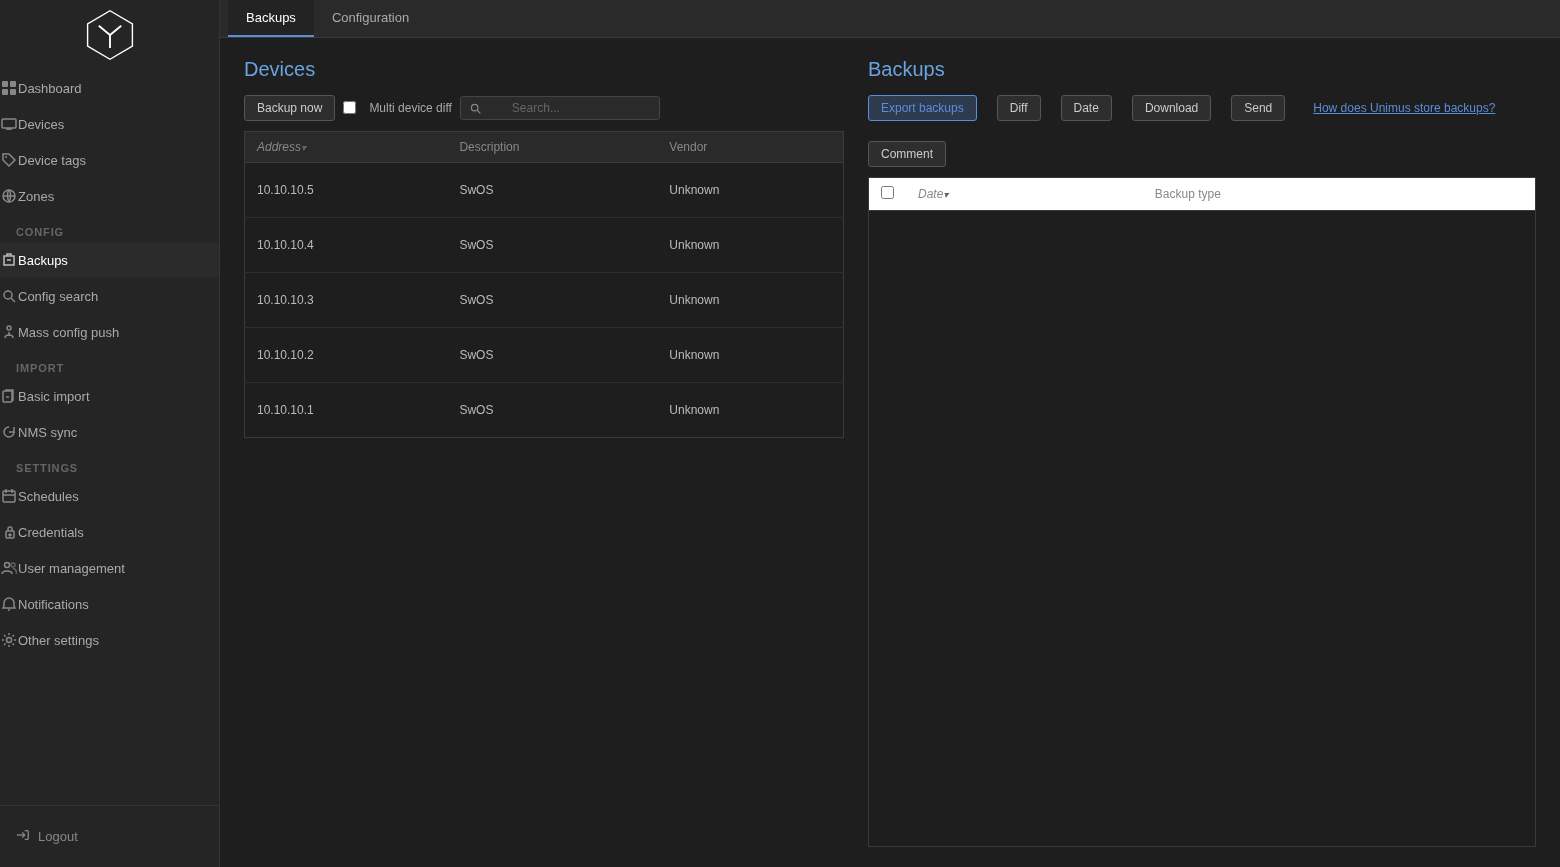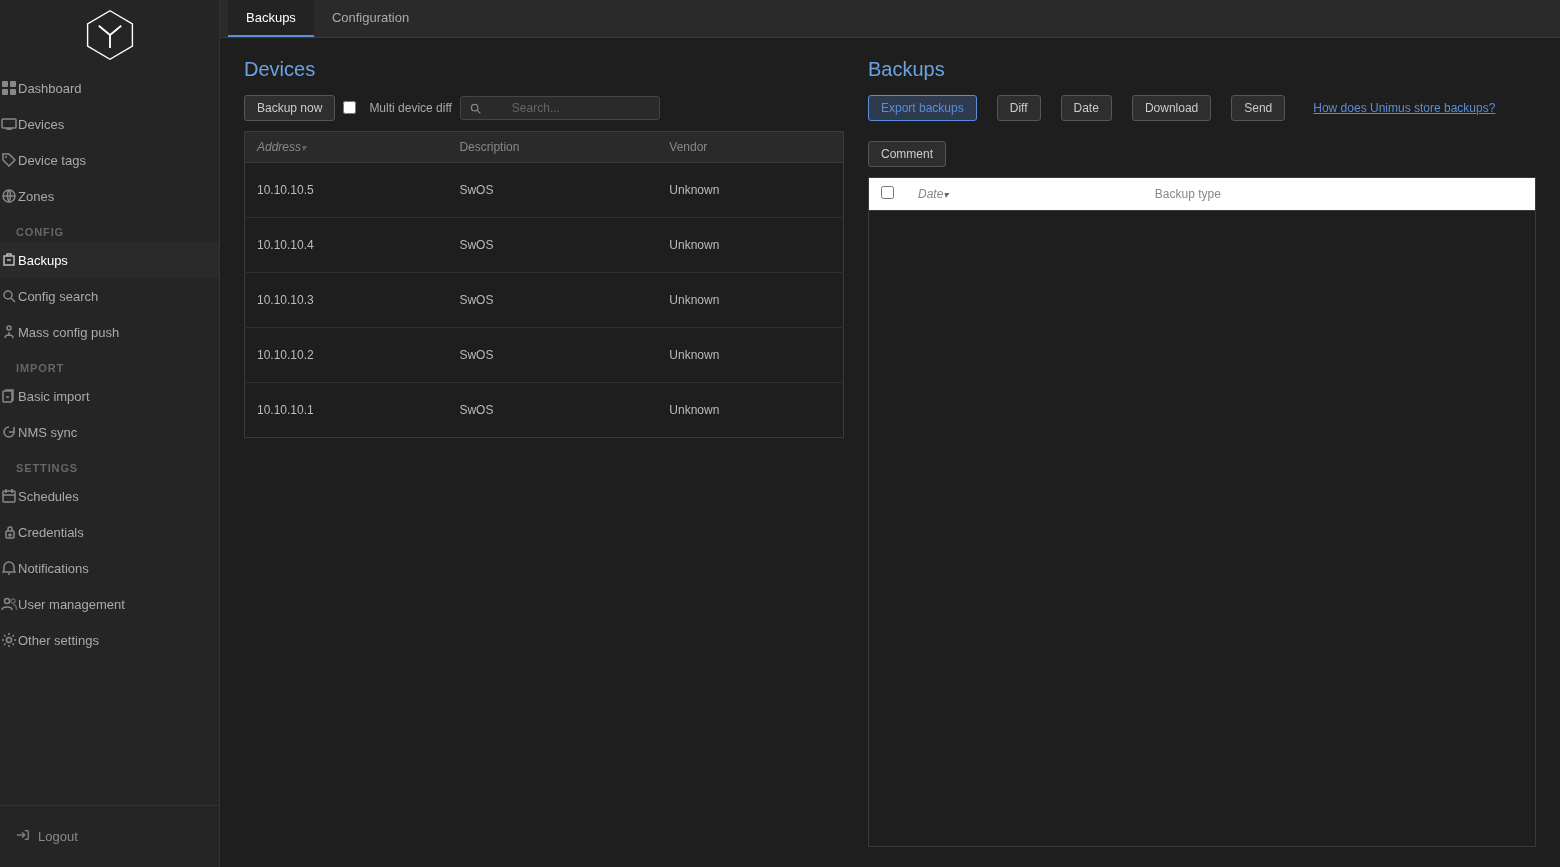--- a/index.html
+++ b/index.html
@@ -396,36 +396,36 @@
             <rect x="5" y="7" width="8" height="7" rx="1"></rect>
             <path d="M7 7V5a2 2 0 0 1 4 0v2"></path>
             <circle cx="9" cy="11" r="1"></circle>
           </svg>
       </span>
       <span>Credentials</span>
     </div>
     <div class="nav-item">
       <span class="nav-icon">
         <svg width="16" height="16" viewBox="0 0 16 16" fill="none" stroke="currentColor" stroke-width="1.5">
-            <path d="M8 2a5 5 0 0 1 5 5v3l1 2H2l1-2V7a5 5 0 0 1 5-5z"></path>
-            <line x1="7" y1="14" x2="9" y2="14"></line>
-          </svg>
-      </span>
-      <span>Notifications</span>
-    </div>
-    <div class="nav-item">
-      <span class="nav-icon">
-        <svg width="16" height="16" viewBox="0 0 16 16" fill="none" stroke="currentColor" stroke-width="1.5">
             <circle cx="6" cy="5" r="2.5"></circle>
             <path d="M1 14c0-4 10-4 10 0"></path>
             <circle cx="12" cy="5" r="2" opacity="0.6"></circle>
             <path d="M12 8.5c2 0 3.5 2 3.5 5.5" opacity="0.6"></path>
           </svg>
       </span>
       <span>User management</span>
+    </div>
+    <div class="nav-item">
+      <span class="nav-icon">
+        <svg width="16" height="16" viewBox="0 0 16 16" fill="none" stroke="currentColor" stroke-width="1.5">
+            <path d="M8 2a5 5 0 0 1 5 5v3l1 2H2l1-2V7a5 5 0 0 1 5-5z"></path>
+            <line x1="7" y1="14" x2="9" y2="14"></line>
+          </svg>
+      </span>
+      <span>Notifications</span>
     </div>
     <div class="nav-item">
       <span class="nav-icon">
         <svg width="16" height="16" viewBox="0 0 16 16" fill="none" stroke="currentColor" stroke-width="1.5">
             <circle cx="8" cy="8" r="2.5"></circle>
             <path d="M8 1v2M8 13v2M1 8h2M13 8h2M3.1 3.1l1.4 1.4M11.5 11.5l1.4 1.4M3.1 12.9l1.4-1.4M11.5 4.5l1.4-1.4"></path>
           </svg>
       </span>
       <span>Other settings</span>
     </div>

